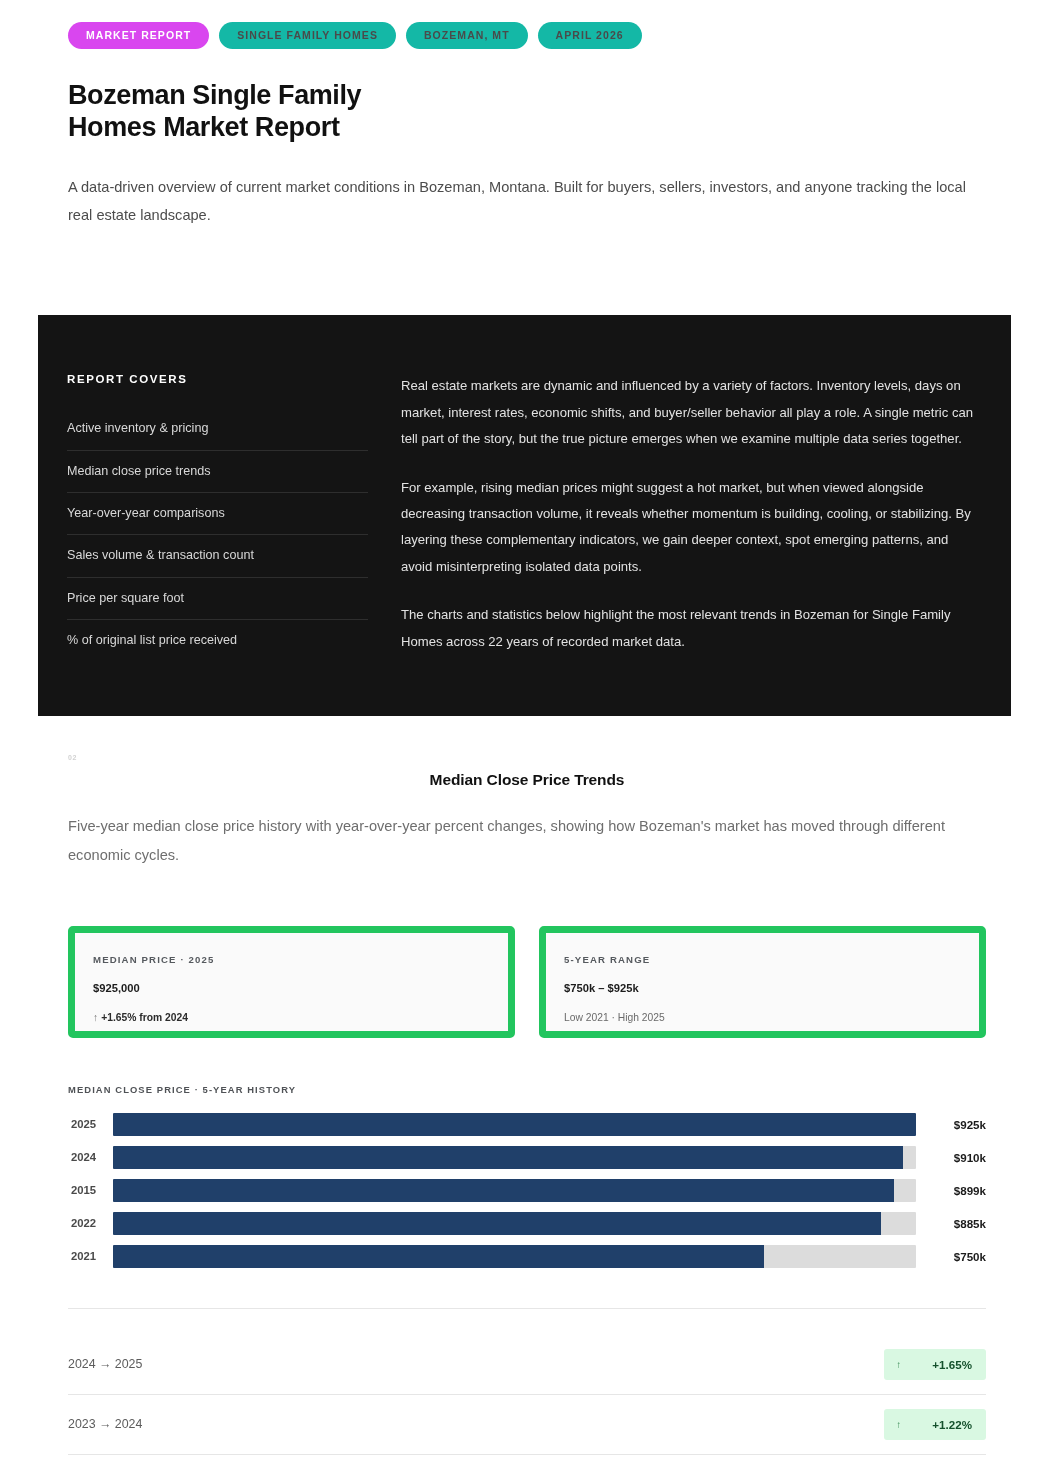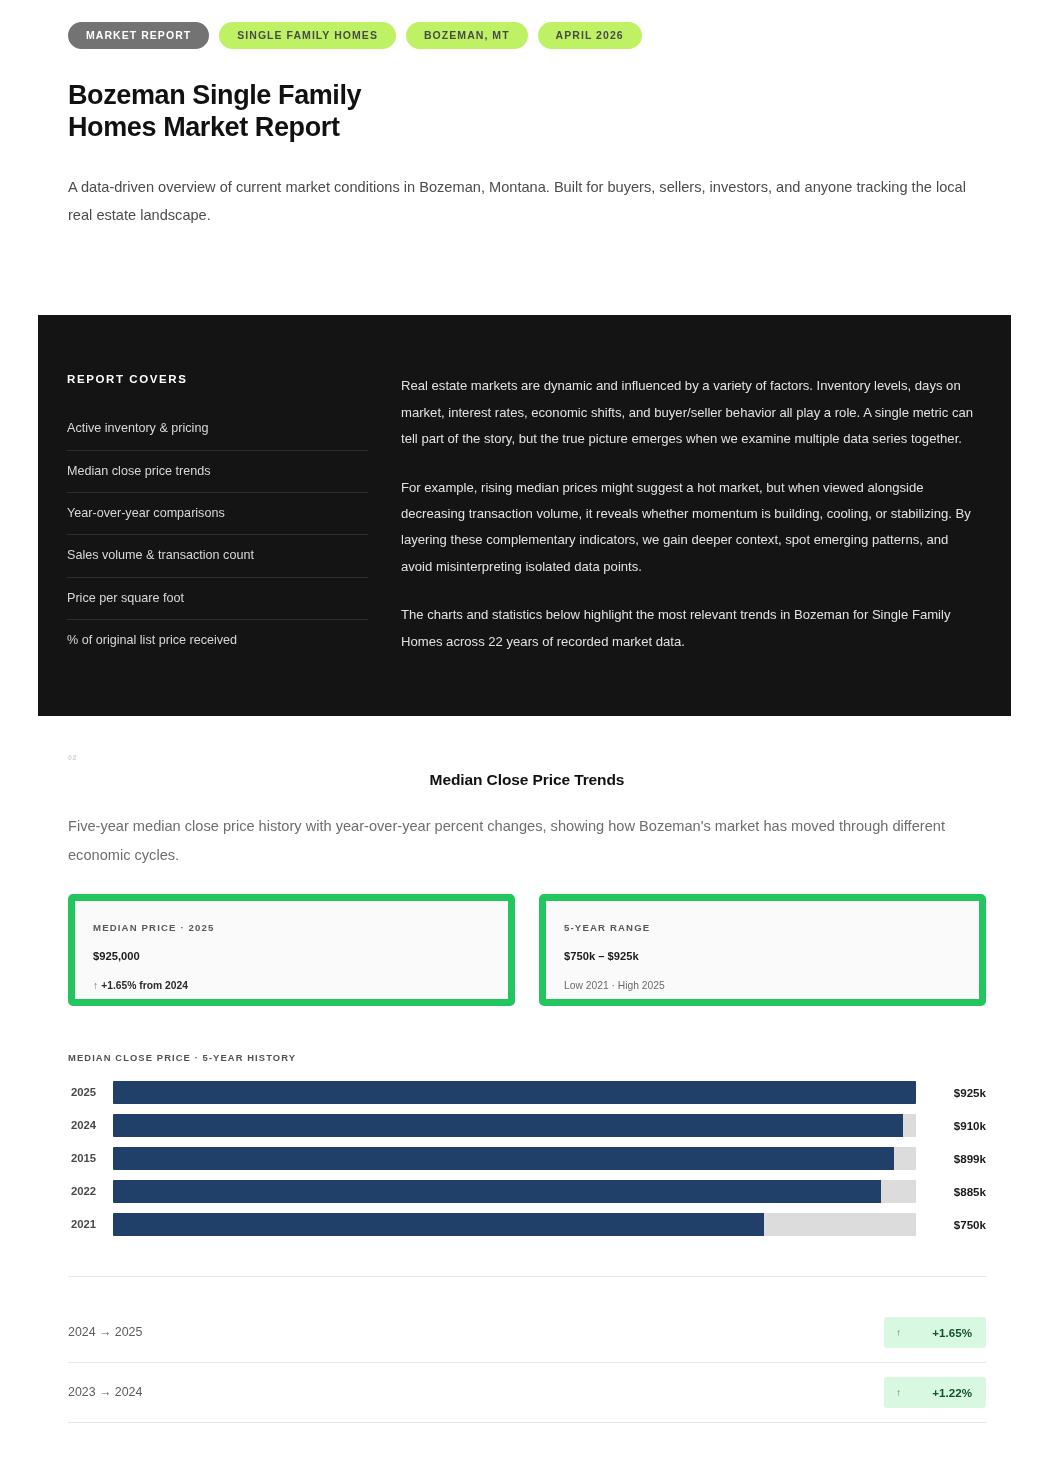--- a/index.html
+++ b/index.html
@@ -14,26 +14,26 @@
 
   
   .hero { padding:22px 68px 0 68px; }
   .badge-row { display:flex; gap:10px; align-items:center; margin-bottom:30px; }
   .badge {
     border-radius:999px;
     padding:8px 18px;
     font-size:10.5px;
     font-weight:bold;
     letter-spacing:1.05px;
-    background:#bef264;
+    background:#14b8a6;
     color:#4a4a4a;
     white-space:nowrap;
     line-height:1;
   }
-  .badge.primary { background:#737373; color:#ffffff; }
+  .badge.primary { background:#d946ef; color:#ffffff; }
 
   .hero-title {
     font-size:27px;
     line-height:1.19;
     font-weight:bold;
     letter-spacing:-0.4px;
     color:#111111;
     margin-bottom:30px;
     margin-top:24px;
   }
@@ -94,21 +94,21 @@
     font-size:15.5px;
     font-weight:bold;
     color:#111111;
     letter-spacing:-0.1px;
     margin-bottom:23px;
   }
   .sec-sub {
     font-size:14.6px;
     line-height:1.97;
     color:#6e6e6e;
-    margin-bottom:24px;
+    margin-bottom:56px;
   }
 
   
   .cards { display:flex; gap:24px; margin-bottom:46px; }
   .card {
     flex:1;
     border:7px solid #22c55e;
     border-radius:5px;
     background:#fafafa;
     padding:21px 18px 8px 18px;

